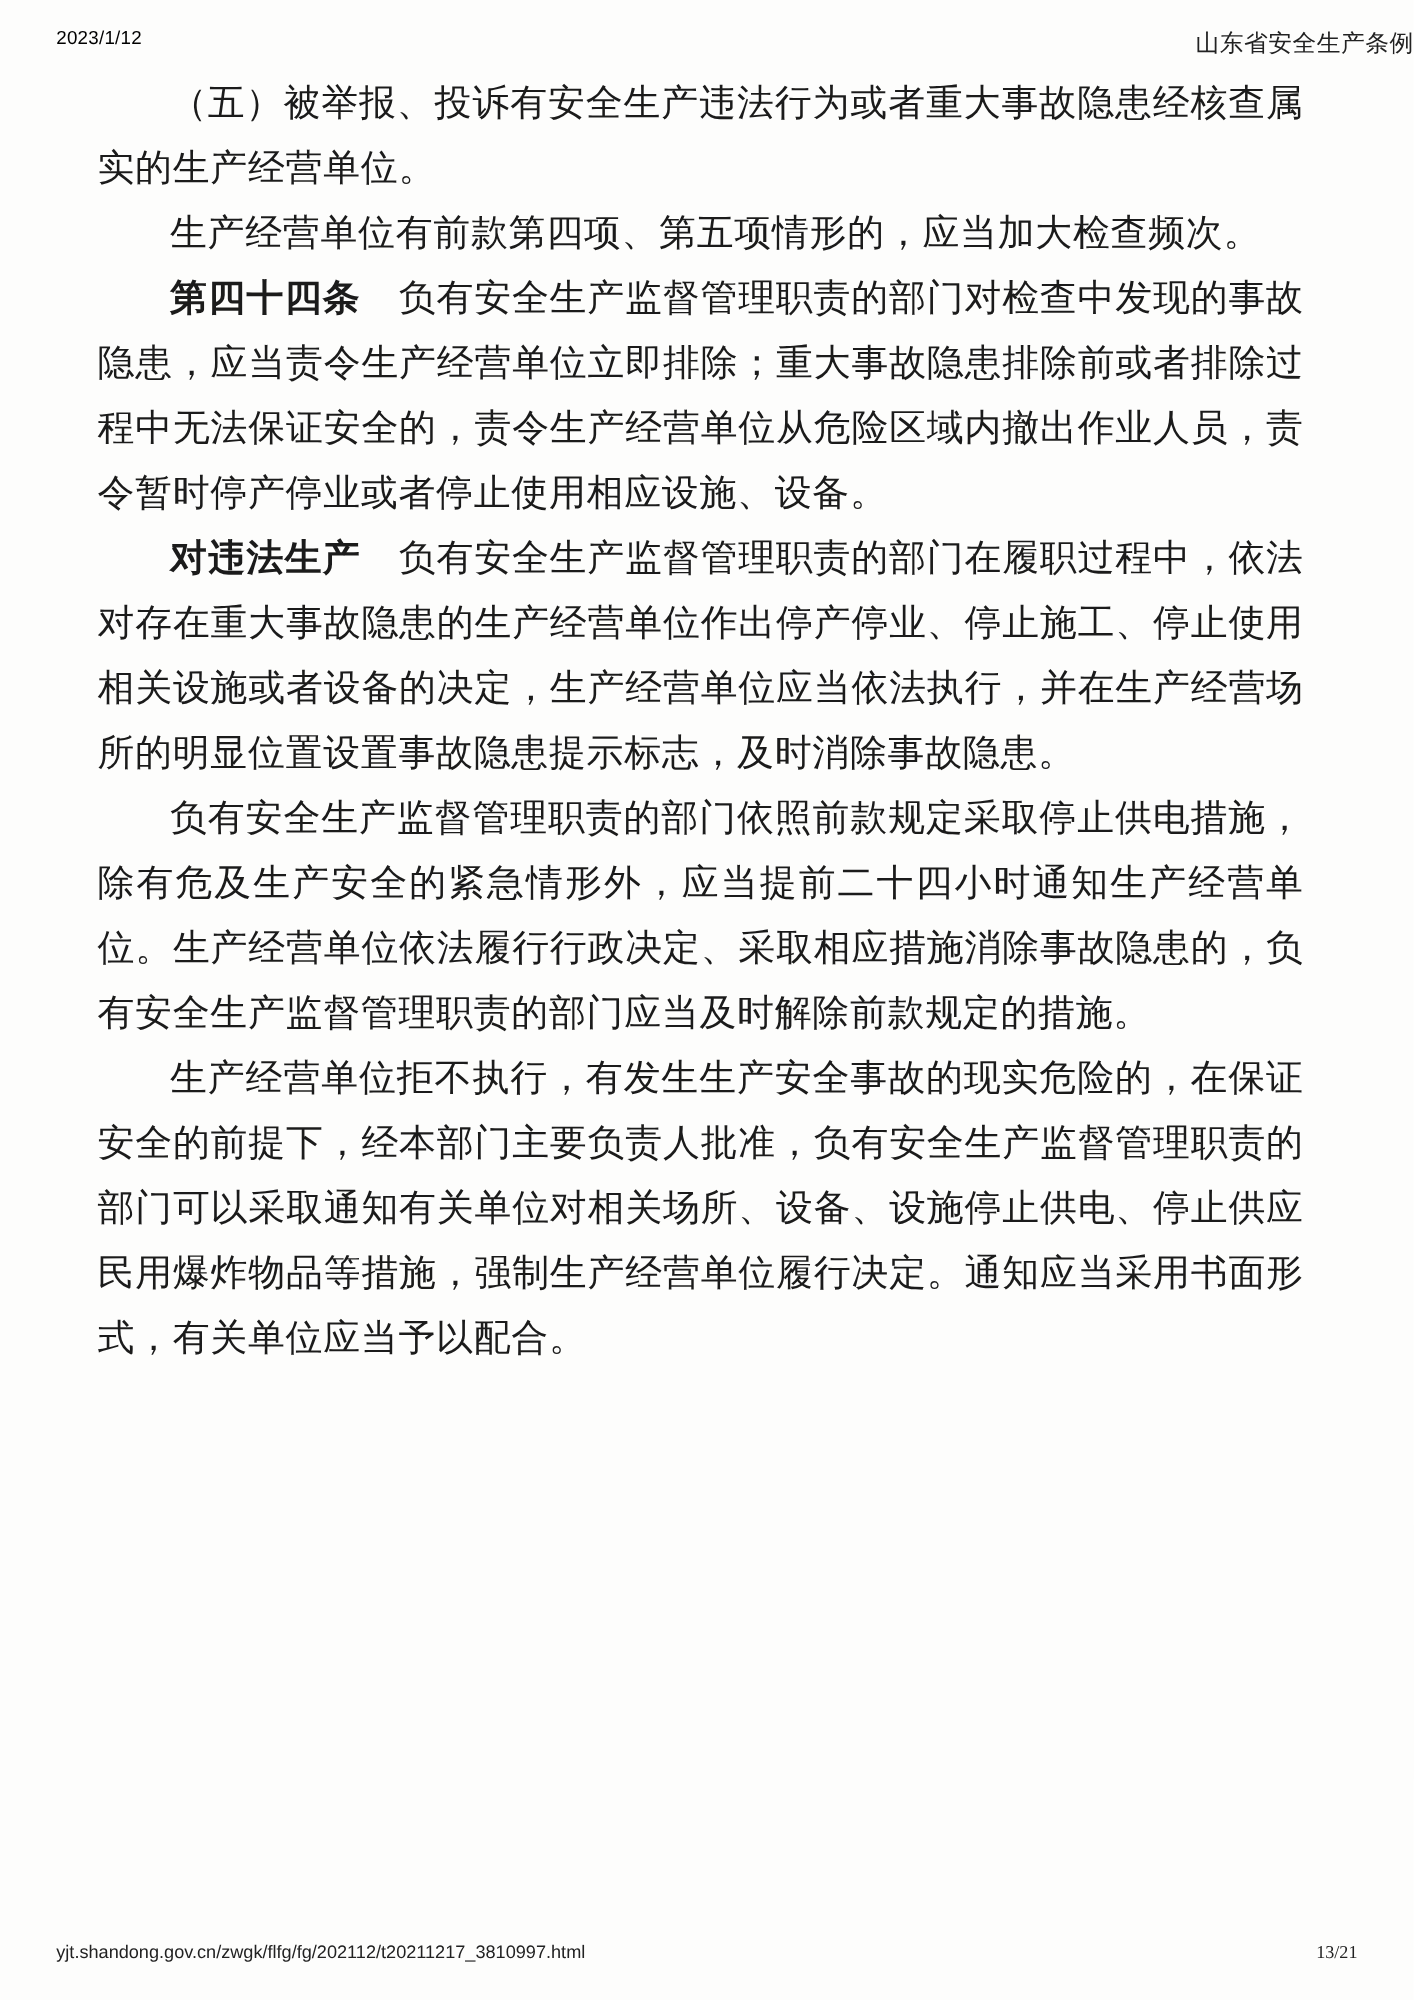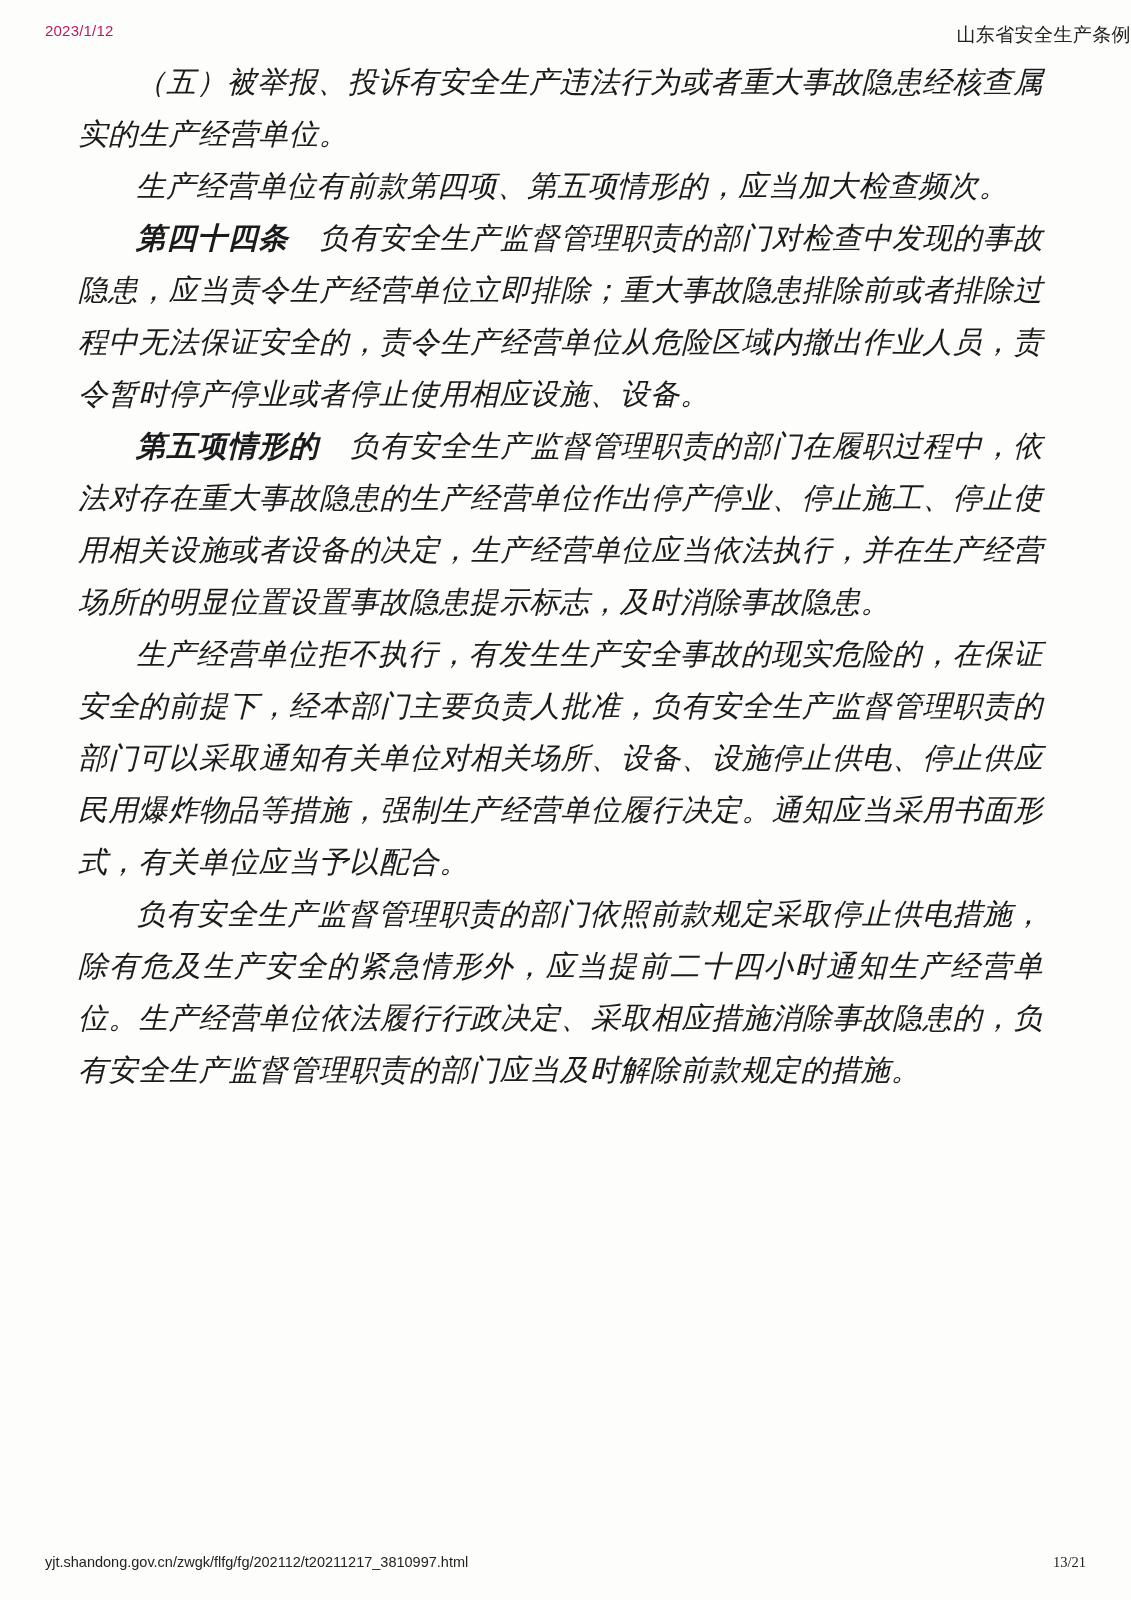--- a/index.html
+++ b/index.html
@@ -28,21 +28,21 @@
     left: 0;
     width: 1131px;
     height: 22px;
   }
   .header-date {
     position: absolute;
     left: 45px;
     top: 0;
     font-family: "Liberation Sans", sans-serif;
     font-size: 15px;
-    color: #be185d;
+    color: #000000;
     letter-spacing: 0.2px;
   }
   .header-title {
     position: absolute;
     left: 0;
     top: 0;
     width: 1131px;
     text-align: right;
     font-family: "Liberation Sans", sans-serif;
     font-size: 19px;
@@ -61,21 +61,20 @@
     text-align: justify;
     text-justify: inter-ideograph;
     margin: 0 0 0 0;
     letter-spacing: 0.6px;
     color: #1b1b1b;
     font-family: "DejaVu Serif", "Liberation Serif", serif;
     font-weight: 400;
   }
   .para.indent {
     text-indent: 58px;
-    font-style: italic;
   }
   .para .art {
     font-weight: bold;
     letter-spacing: 1px;
   }
   .footer {
     position: absolute;
     bottom: 26px;
     left: 0;
     width: 1131px;
@@ -112,27 +111,27 @@
     <p class="para indent">
       <span class="art"></span><span>（五）被举报、投诉有安全生产违法行为或者重大事故隐患经核查属实的生产经营单位。</span>
     </p>
     <p class="para indent">
       <span class="art"></span><span>生产经营单位有前款第四项、第五项情形的，应当加大检查频次。</span>
     </p>
     <p class="para indent">
       <span class="art">第四十四条</span>　<span>负有安全生产监督管理职责的部门对检查中发现的事故隐患，应当责令生产经营单位立即排除；重大事故隐患排除前或者排除过程中无法保证安全的，责令生产经营单位从危险区域内撤出作业人员，责令暂时停产停业或者停止使用相应设施、设备。</span>
     </p>
     <p class="para indent">
-      <span class="art">第五项情形的</span>　<span>负有安全生产监督管理职责的部门在履职过程中，依法对存在重大事故隐患的生产经营单位作出停产停业、停止施工、停止使用相关设施或者设备的决定，生产经营单位应当依法执行，并在生产经营场所的明显位置设置事故隐患提示标志，及时消除事故隐患。</span>
+      <span class="art">对违法生产</span>　<span>负有安全生产监督管理职责的部门在履职过程中，依法对存在重大事故隐患的生产经营单位作出停产停业、停止施工、停止使用相关设施或者设备的决定，生产经营单位应当依法执行，并在生产经营场所的明显位置设置事故隐患提示标志，及时消除事故隐患。</span>
+    </p>
+    <p class="para indent">
+      <span class="art"></span><span>负有安全生产监督管理职责的部门依照前款规定采取停止供电措施，除有危及生产安全的紧急情形外，应当提前二十四小时通知生产经营单位。生产经营单位依法履行行政决定、采取相应措施消除事故隐患的，负有安全生产监督管理职责的部门应当及时解除前款规定的措施。</span>
     </p>
     <p class="para indent">
       <span class="art"></span><span>生产经营单位拒不执行，有发生生产安全事故的现实危险的，在保证安全的前提下，经本部门主要负责人批准，负有安全生产监督管理职责的部门可以采取通知有关单位对相关场所、设备、设施停止供电、停止供应民用爆炸物品等措施，强制生产经营单位履行决定。通知应当采用书面形式，有关单位应当予以配合。</span>
-    </p>
-    <p class="para indent">
-      <span class="art"></span><span>负有安全生产监督管理职责的部门依照前款规定采取停止供电措施，除有危及生产安全的紧急情形外，应当提前二十四小时通知生产经营单位。生产经营单位依法履行行政决定、采取相应措施消除事故隐患的，负有安全生产监督管理职责的部门应当及时解除前款规定的措施。</span>
     </p>
   </div>
 
   <div class="footer">
     <div class="footer-url">yjt.shandong.gov.cn/zwgk/flfg/fg/202112/t20211217_3810997.html</div>
     <div class="footer-page">13/21</div>
   </div>
 
 </div>
 

